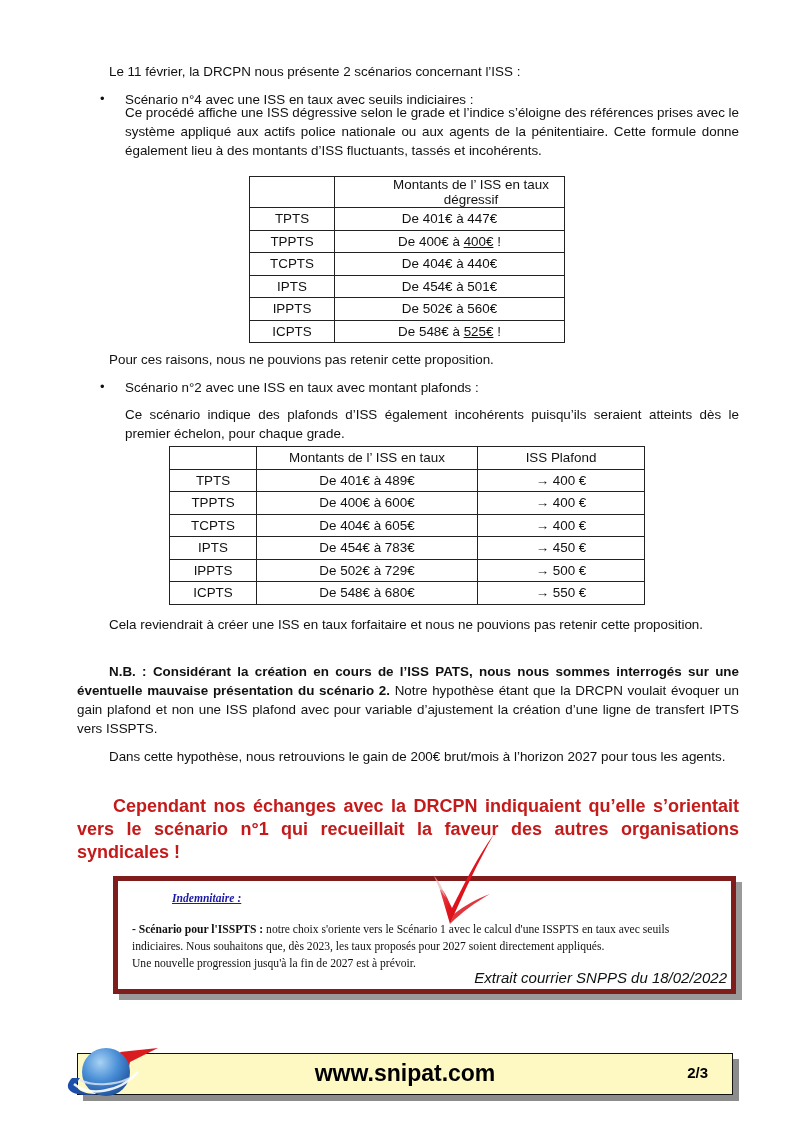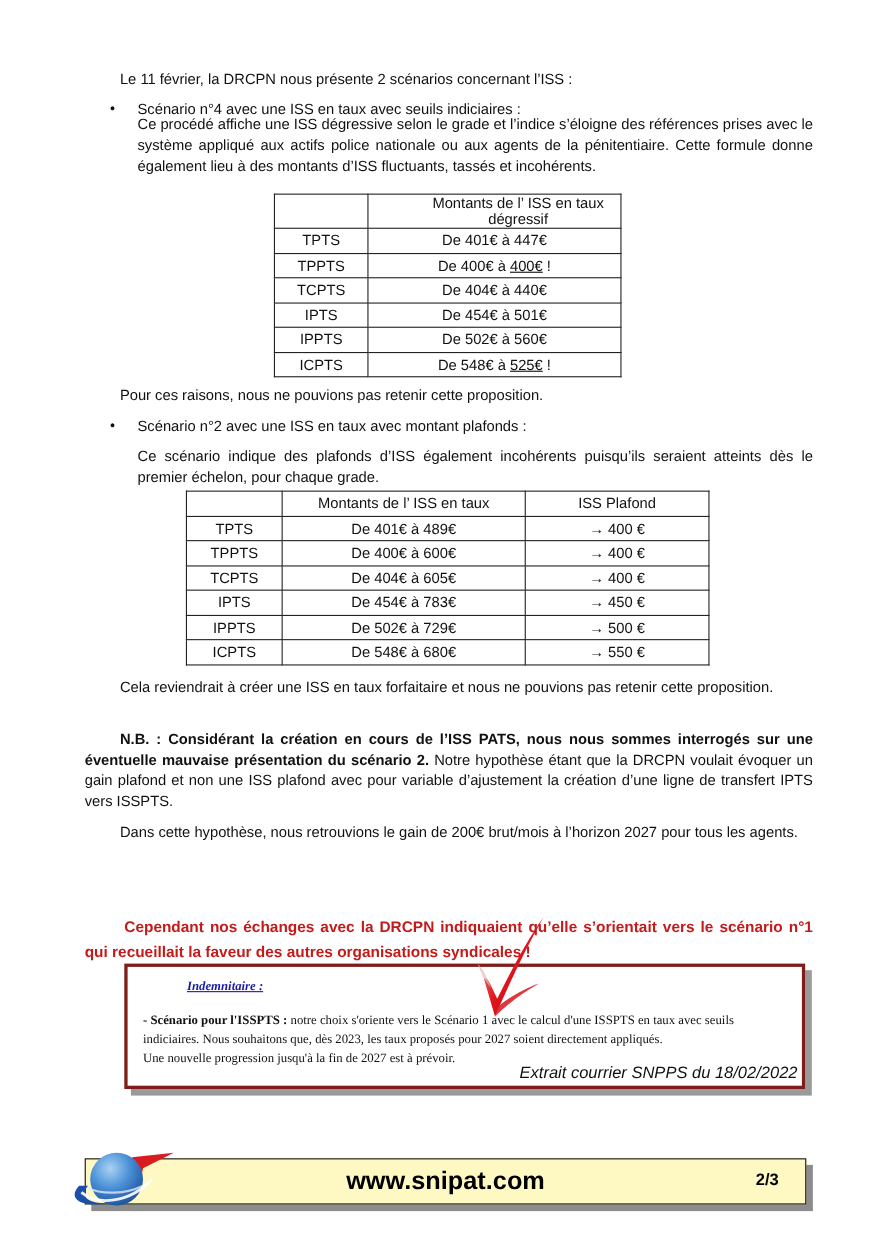--- a/index.html
+++ b/index.html
@@ -6,23 +6,23 @@
   body { width:794px; height:1123px; position:relative; overflow:hidden;
          font-family:"Liberation Sans", "DejaVu Sans", sans-serif; color:#111; }
   .abs { position:absolute; }
   .p { font-size:13.4px; line-height:19px; }
   .just { text-align:justify; text-align-last:left; }
   .bullet { position:absolute; font-size:13px; }
   table.t { border-collapse:collapse; position:absolute; font-size:13.4px; }
   table.t td { border:1px solid #222; text-align:center; height:21.5px; padding:0 4px; }
   .ul { text-decoration:underline; }
   .bold { font-weight:bold;text-align:right; }
-  .red { color:#c41a1a; font-weight:bold; font-size:14px; line-height:23px;margin-top:36px; }
+  .red { color:#c41a1a; font-weight:bold; font-size:18px; line-height:23px; }
   .quote-box { position:absolute; left:113px; top:876px; width:613px; height:108px;
-               border:3px solid #7f1d1d; background:#fff; box-shadow:6px 6px 0 #9a9a9a; }
+               border:5px solid #7f1d1d; background:#fff; box-shadow:6px 6px 0 #9a9a9a; }
   .qtext { font-family:"Liberation Serif", "DejaVu Serif", serif; font-size:11.6px; line-height:17px; color:#111; }
   .footer-box { position:absolute; left:77px; top:1053px; width:654px; height:40px;
                 border:1px solid #111; background:#fef9c3; box-shadow:6px 6px 0 #8c8c8c; }
 </style>
 </head>
 <body>
 
 <div class="abs p" style="left:109px; top:62px;">Le 11 février, la DRCPN nous présente 2 scénarios concernant l’ISS :</div>
 
 <div class="bullet" style="left:100px; top:91px;">•</div>

